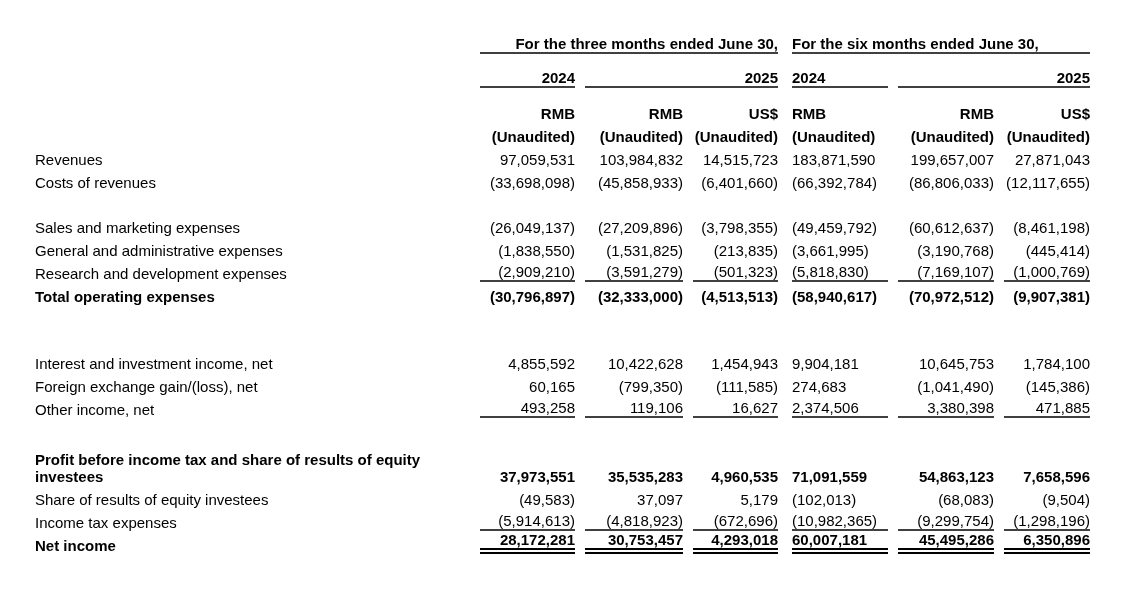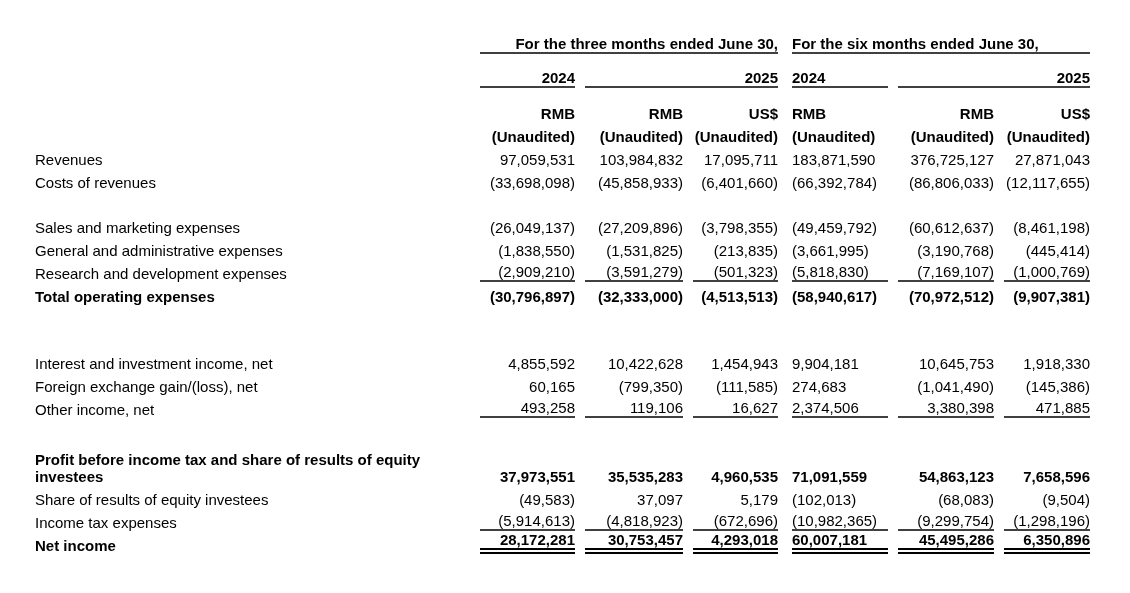--- a/index.html
+++ b/index.html
@@ -125,27 +125,27 @@
   <tbody>
       <tr>
         <td class="lbl">Revenues</td>
         <td class="n">
           <div class="c">97,059,531</div>
         </td>
         <td class="n">
           <div class="c">103,984,832</div>
         </td>
         <td class="n">
-          <div class="c">17,095,711</div>
+          <div class="c">14,515,723</div>
         </td>
         <td class="g">
           <div class="c">183,871,590</div>
         </td>
         <td class="n">
-          <div class="c">376,725,127</div>
+          <div class="c">199,657,007</div>
         </td>
         <td class="n">
           <div class="c">27,871,043</div>
         </td>
       </tr>
       <tr>
         <td class="lbl">Costs of revenues</td>
         <td class="n">
           <div class="c">(33,698,098)</div>
         </td>
@@ -269,21 +269,21 @@
         <td class="n">
           <div class="c">1,454,943</div>
         </td>
         <td class="g">
           <div class="c">9,904,181</div>
         </td>
         <td class="n">
           <div class="c">10,645,753</div>
         </td>
         <td class="n">
-          <div class="c">1,918,330</div>
+          <div class="c">1,784,100</div>
         </td>
       </tr>
       <tr>
         <td class="lbl">Foreign exchange gain/(loss), net</td>
         <td class="n">
           <div class="c">60,165</div>
         </td>
         <td class="n">
           <div class="c">(799,350)</div>
         </td>

